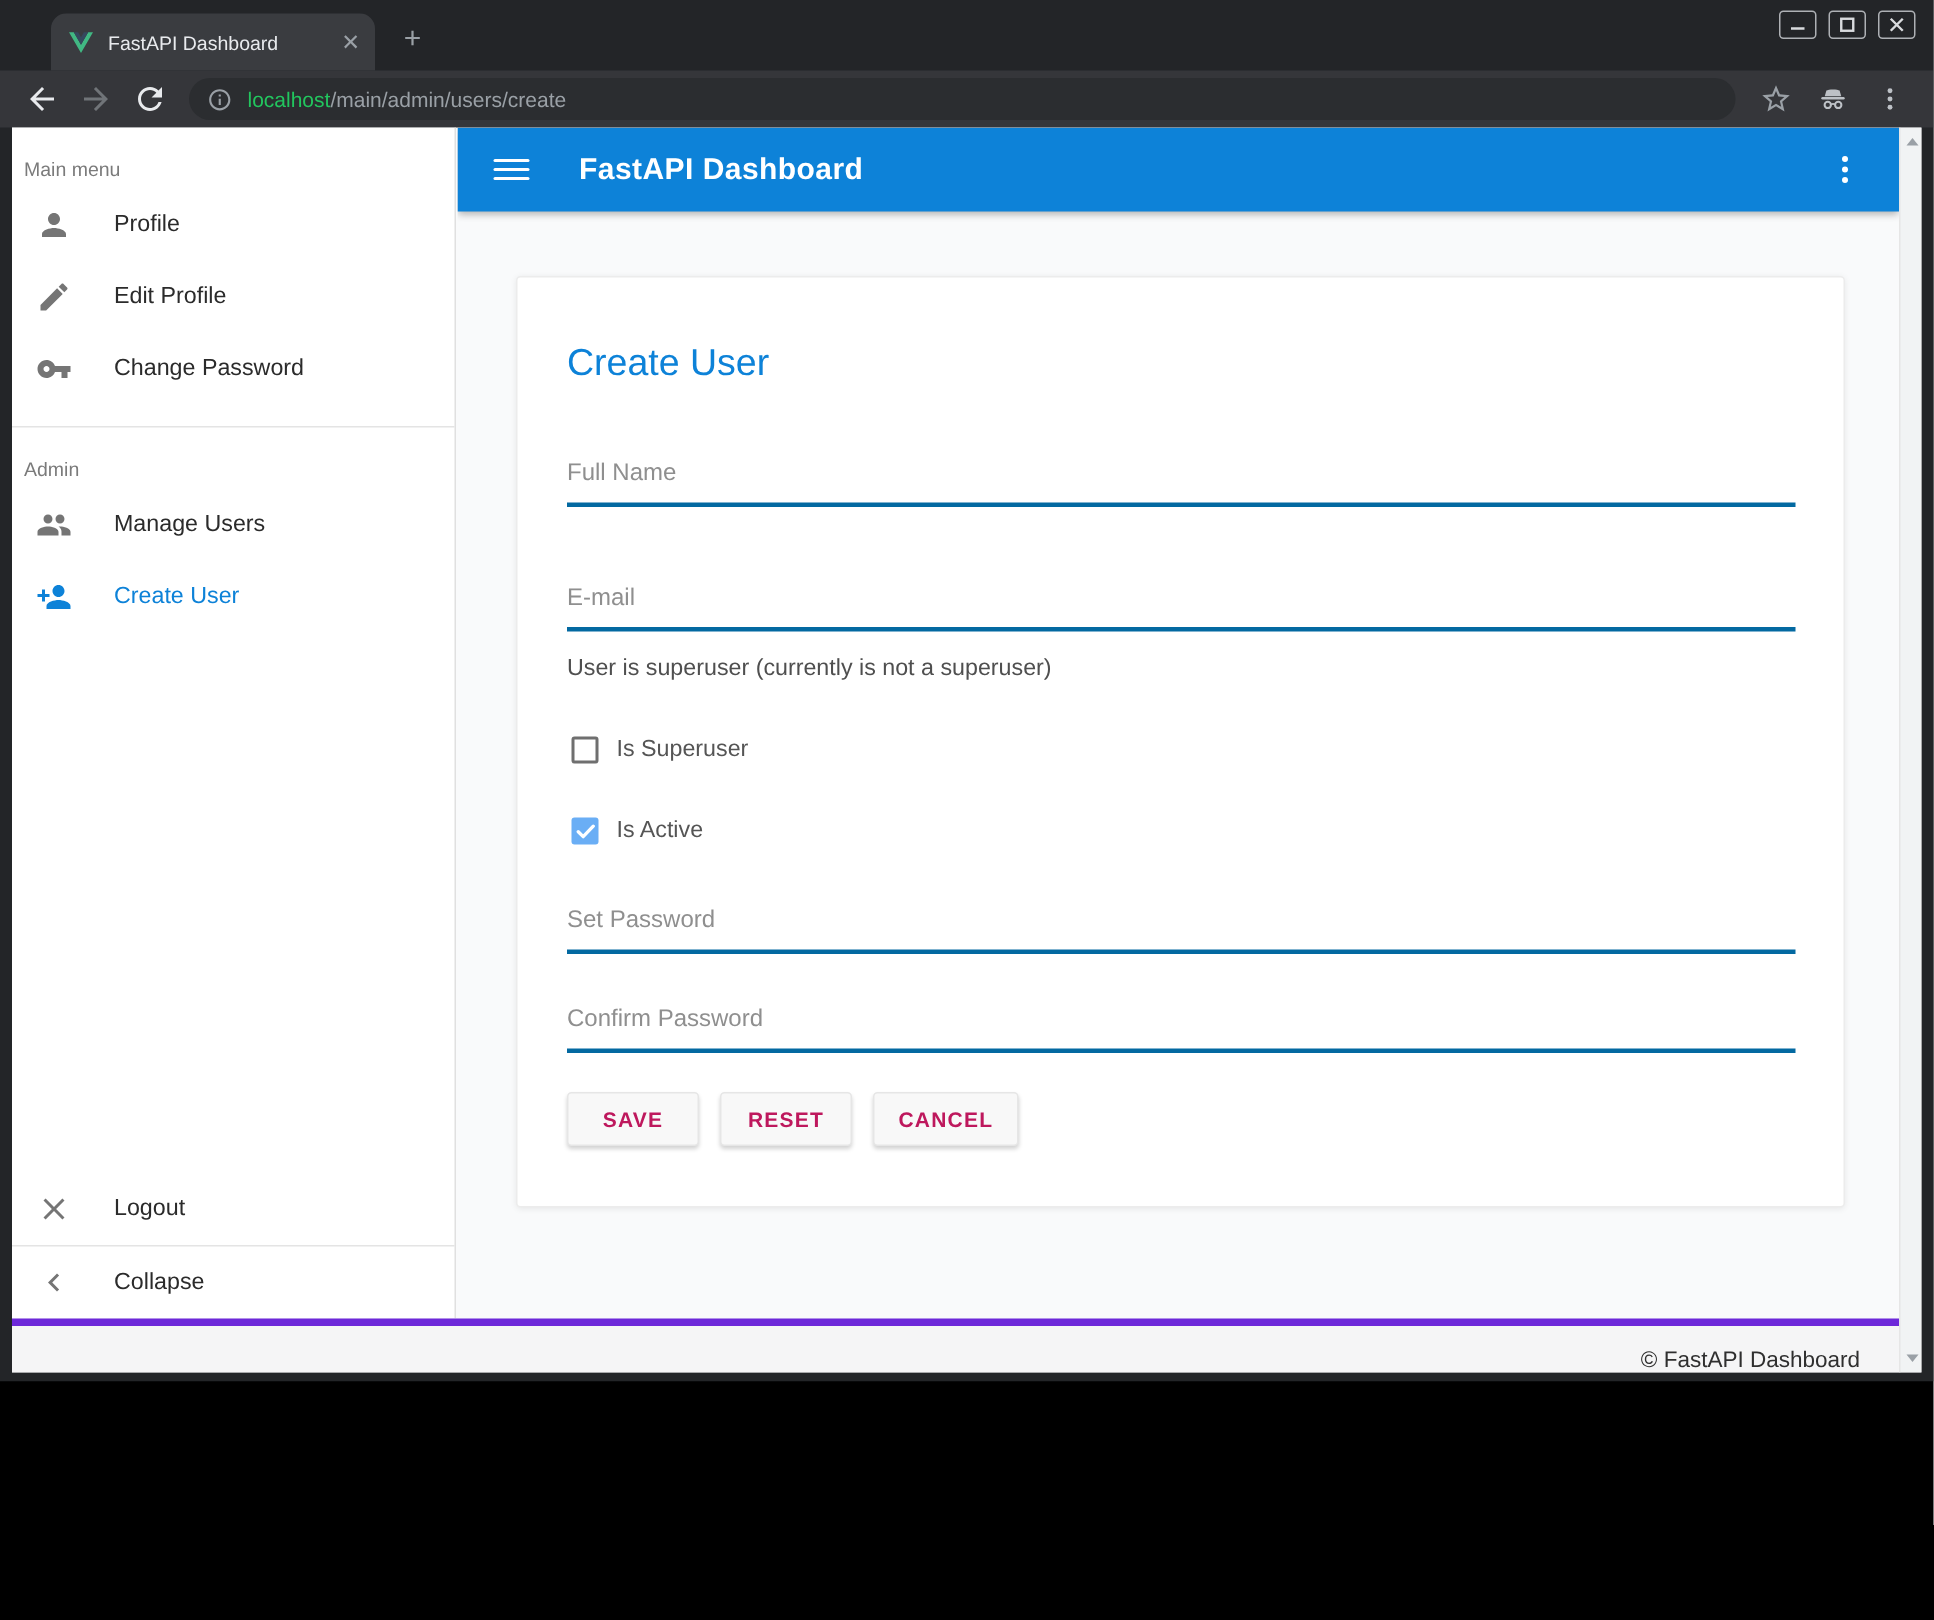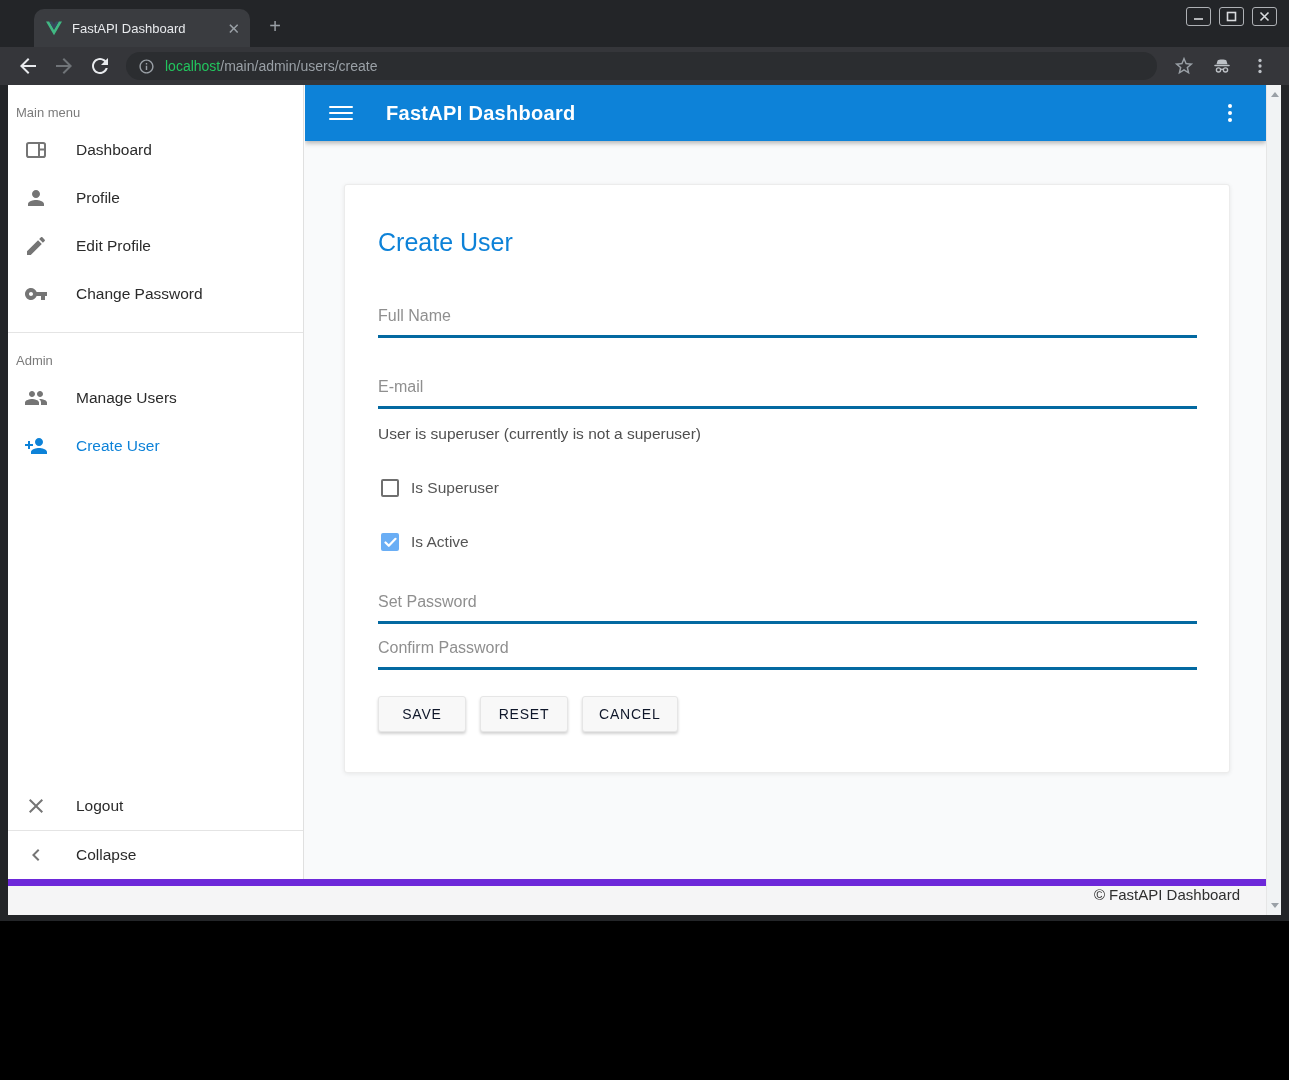--- a/index.html
+++ b/index.html
@@ -53,41 +53,41 @@
   #appbar-title { color:#fff; font-size:20px; font-weight:bold; margin-left:33px; letter-spacing:.3px; }
   #appbar-kebab { margin-left:auto; margin-right:24px; width:24px; height:24px; display:flex;
                   flex-direction:column; align-items:center; justify-content:center; gap:3px; }
   #appbar-kebab i { width:4px; height:4px; background:#fff; border-radius:50%; }
 
   
   #card { margin:43px 0 0 39px; width:886px; background:#fff; border:1px solid #ececec;
           border-radius:3px; box-shadow:0 1px 4px rgba(0,0,0,.08); padding:43px 32px 40px 33px; }
   #form-title { color:#0d82d8; font-size:25px; font-weight:normal; }
   .field { margin-top:50px; }
-  .field + .field { margin-top:40px; }
+  .field + .field { margin-top:52px; }
   .field input { width:100%; border:none; outline:none; font-size:16px; color:#333;
                  padding-bottom:10px; border-bottom:3px solid #0369a1; background:transparent;
                  font-family:"Liberation Sans", sans-serif; }
   .field input::placeholder { color:#8f8f8f; opacity:1; }
   .hint { margin-top:16px; font-size:15.5px; color:#4f4f4f; }
   .cb-row { margin-top:36px; margin-bottom:30px; display:flex; align-items:center; }
   .checkbox { width:18px; height:18px; border-radius:2px; margin-left:3px; flex:none;
               display:flex; align-items:center; justify-content:center; }
   .checkbox.unchecked { border:2px solid #6f6f6f; background:#fff; }
   .checkbox.checked { background:#6aaef5; }
   .cb-label { margin-left:12px; font-size:15.5px; color:#555; }
   .pw-field { margin-top:42px; }
   #btn-row { margin-top:26px; display:flex; gap:14px; }
   .btn { min-width:88px; height:36px; background:#f8f8f8; border:1px solid #e6e6e6; border-radius:3px;
-         font-size:14px; font-weight:normal; color:#0f172a; letter-spacing:.8px; padding:0 16px;
+         font-size:14px; font-weight:bold; color:#be185d; letter-spacing:.8px; padding:0 16px;
          box-shadow:0 2px 3px rgba(0,0,0,.18); cursor:pointer; font-family:"Liberation Sans", sans-serif; }
 
   
   #page-footer { position:absolute; left:0; right:15px; bottom:0; height:36px; background:#f5f5f6;
-                 border-top:7px solid #6d28d9; display:flex; align-items:flex-start; justify-content:flex-end;
+                 border-top:5px solid #6d28d9; display:flex; align-items:flex-end; justify-content:flex-end;
                  padding-right:26px; }
   #copyright { font-size:15px; color:#2f2f2f; }
 
   
   #scrollbar { position:absolute; top:0; right:0; bottom:0; width:15px; background:#f1f3f4;
                border-left:1px solid #e6e6e6; }
   .sb-arrow { position:absolute; left:0; width:15px; height:15px; display:flex;
               align-items:center; justify-content:center; }
   .sb-arrow.up { top:2px; } .sb-arrow.down { bottom:2px; }
   .tri-up { width:0; height:0; border-left:4px solid transparent; border-right:4px solid transparent;
@@ -160,28 +160,20 @@
         <circle cx="12" cy="12" r="1.8" fill="#bdc1c6"></circle>
         <circle cx="12" cy="18" r="1.8" fill="#bdc1c6"></circle>
     </svg>
   </div>
 
   <div id="content">
 
     <nav id="sidebar">
       <div class="side-header">Main menu</div>
 
-      <div class="side-item">
-        <svg class="mi" viewBox="0 0 24 24">
-          <rect x="3" y="5" width="18" height="14" rx="1.8" fill="none" stroke="#757575" stroke-width="2"></rect>
-          <line x1="15" y1="5" x2="15" y2="19" stroke="#757575" stroke-width="2"></line>
-          <line x1="15" y1="11.5" x2="21" y2="11.5" stroke="#757575" stroke-width="2"></line>
-        </svg>
-        <span class="lbl">Dashboard</span>
-      </div>
 
       <div class="side-item">
         <svg class="mi" viewBox="0 0 24 24">
           <path d="M12 12c2.21 0 4-1.79 4-4s-1.79-4-4-4-4 1.79-4 4 1.79 4 4 4zm0 2c-2.67 0-8 1.34-8 4v2h16v-2c0-2.66-5.33-4-8-4z" fill="#757575"></path>
         </svg>
         <span class="lbl">Profile</span>
       </div>
 
       <div class="side-item">
         <svg class="mi" viewBox="0 0 24 24">
@@ -269,21 +261,21 @@
               <path d="M1.5 5.5 L4.8 8.8 L11.5 1.8" fill="none" stroke="#fff" stroke-width="2.2" stroke-linecap="round" stroke-linejoin="round"></path>
             </svg>
           </span>
           <span class="cb-label">Is Active</span>
         </div>
 
         <div class="field pw-field">
           <input type="password" placeholder="Set Password" style="">
         </div>
 
-        <div class="field" style="margin-top:15px">
+        <div class="field" style="margin-top:35px">
           <input type="password" placeholder="Confirm Password" style="">
         </div>
 
         <div id="btn-row">
           <button class="btn">SAVE</button>
           <button class="btn">RESET</button>
           <button class="btn">CANCEL</button>
         </div>
       </div>
     </div>

